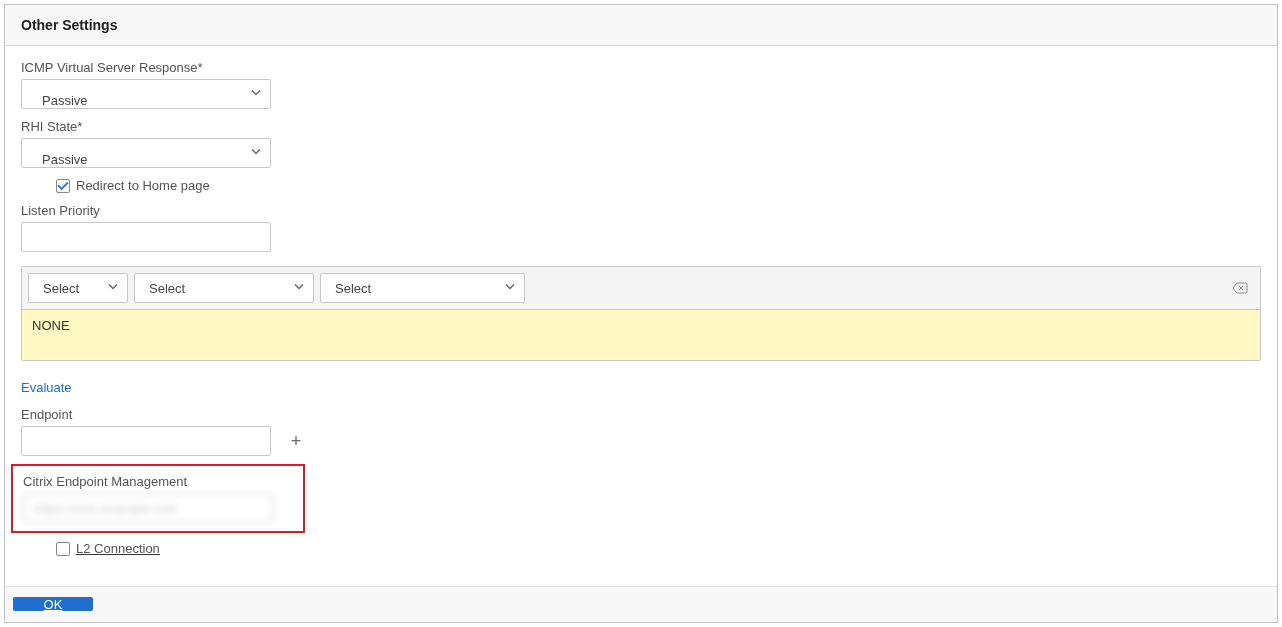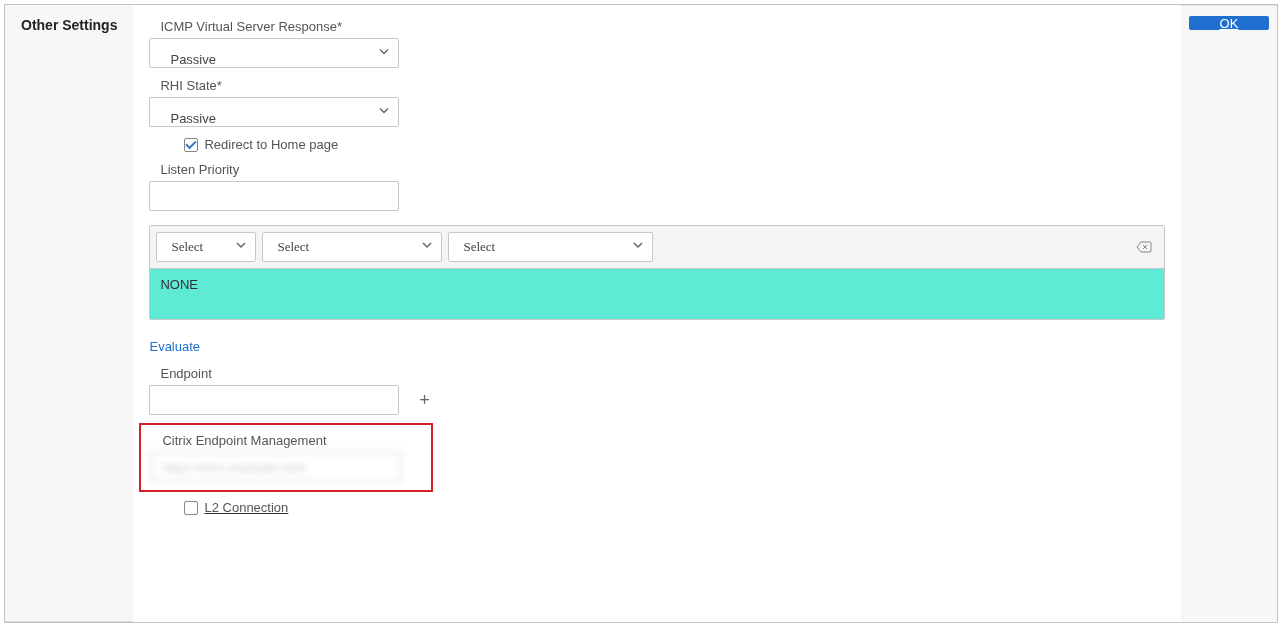--- a/index.html
+++ b/index.html
@@ -8,21 +8,21 @@
     font-size: 13px;
     color: #333;
     background: #fff;
     padding: 4px;
   }
   .container {
     border: 1px solid #c3c3c3;
     width: 1274px;
     height: 619px;
     display: flex;
-    flex-direction: row;
+    flex-direction: column;
   }
   .header {
     background: #f7f7f7;
     border-bottom: 1px solid #d8d8d8;
     padding: 12px 16px;
   }
   .header-title {
     font-weight: 700;
     font-size: 14px;
     color: #222;
@@ -31,21 +31,20 @@
     padding: 10px 16px 8px 16px;
     flex: 1;
     overflow: hidden;
   }
   .field-label {
     font-size: 13px;
     color: #555;
     margin-top: 4px;
     margin-bottom: 4px;
     display: block;
-    margin-left: 11px;
   }
   .select-wrap {
     position: relative;
     width: 250px;
     height: 30px;
     border: 1px solid #c8c8c8;
     border-radius: 2px;
     background: #fff;
     display: flex;
     align-items: flex-end;
@@ -130,21 +129,20 @@
     position: relative;
   }
   .expr-select {
     position: relative;
     height: 30px;
     border: 1px solid #c8c8c8;
     border-radius: 2px;
     background: #fff;
     display: flex;
     align-items: center;
-    font-family: Liberation Serif, serif;
   }
   .expr-select .value {
     padding-left: 14px;
     color: #444;
     font-size: 13px;
     flex: 1;
   }
   .expr-select .chev {
     position: absolute;
     right: 8px;
@@ -164,21 +162,21 @@
     justify-content: center;
     width: 20px;
     height: 20px;
     cursor: pointer;
   }
   .expr-body {
     min-height: 50px;
     padding: 8px 10px;
     font-size: 13px;
     color: #333;
-    background: #5eead4;
+    background: #fef9c3;
   }
   .eval-row {
     margin-top: 19px;
     margin-bottom: 12px;
   }
   .share-row { display: flex; align-items: center; }
   .share-input {
     width: 250px;
     height: 30px;
     border: 1px solid #c8c8c8;

